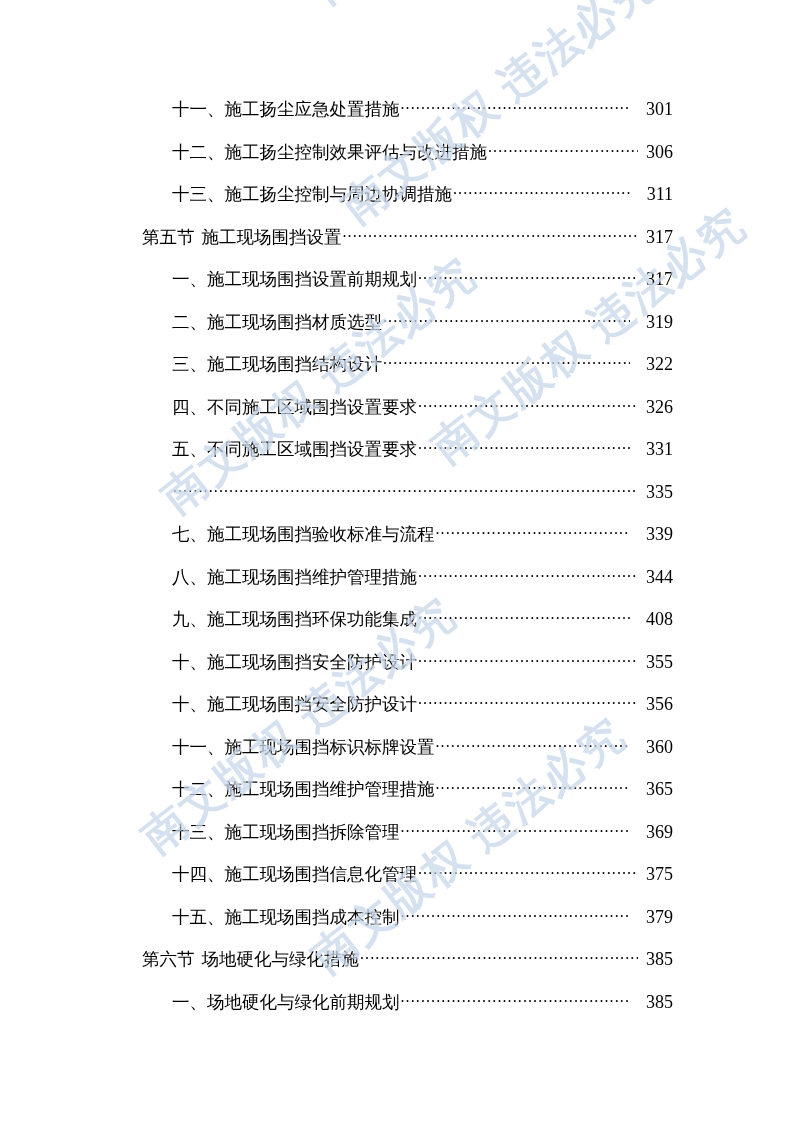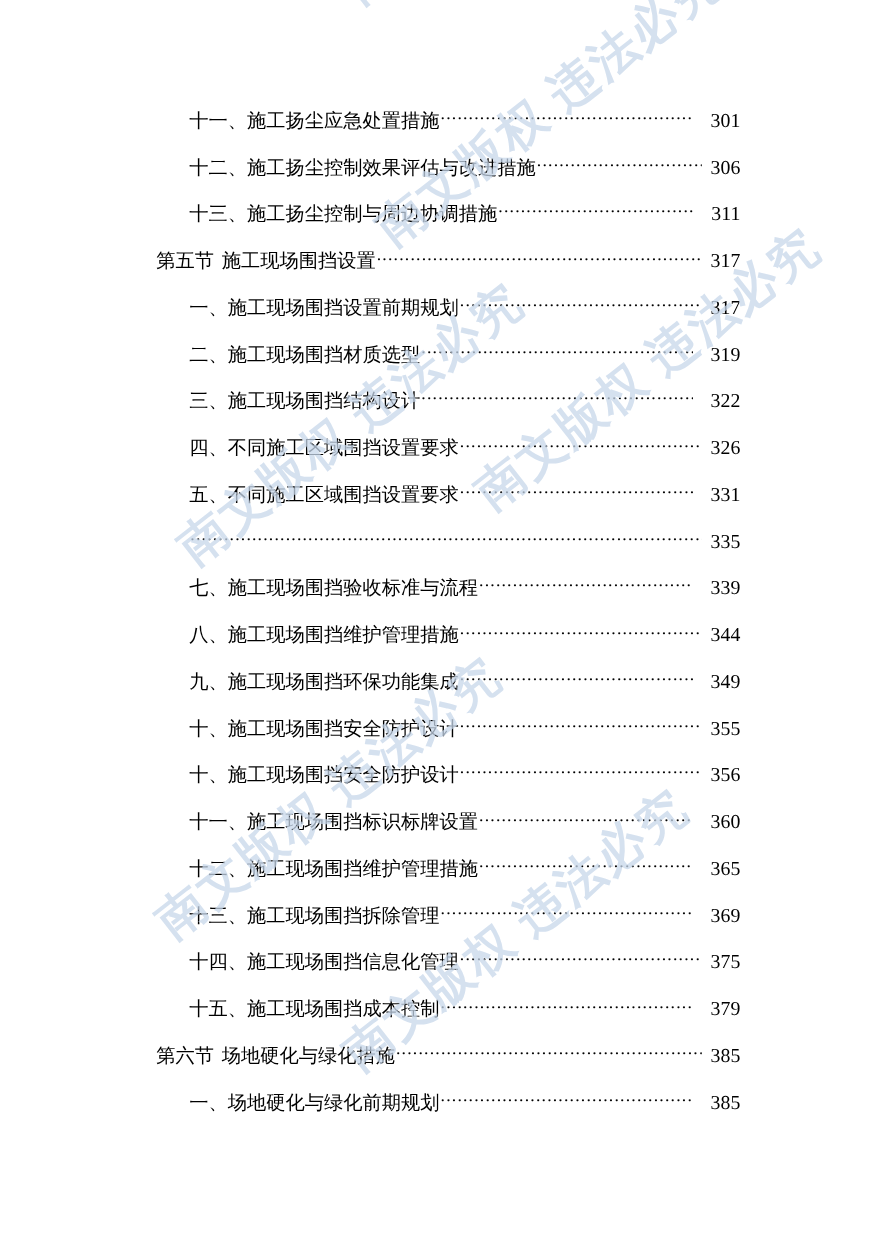--- a/index.html
+++ b/index.html
@@ -158,21 +158,21 @@
         <span class="pageno" style="padding-left: 8px;">339</span>
       </div>
       <div class="toc-row level-2">
         <span class="label"><span>八、</span><span>施工现场围挡维护管理措施</span></span>
         <span class="dots">........................................................................................................................</span>
         <span class="pageno">344</span>
       </div>
       <div class="toc-row level-2">
         <span class="label"><span>九、</span><span>施工现场围挡环保功能集成</span></span>
         <span class="dots">........................................................................................................................</span>
-        <span class="pageno" style="padding-left: 8px;">349</span>
+        <span class="pageno" style="padding-left: 8px;">408</span>
       </div>
       <div class="toc-row level-2">
         <span class="label"><span>十、</span><span>施工现场围挡安全防护设计</span></span>
         <span class="dots">........................................................................................................................</span>
         <span class="pageno">355</span>
       </div>
       <div class="toc-row level-2">
         <span class="label"><span>十、</span><span>施工现场围挡安全防护设计</span></span>
         <span class="dots">........................................................................................................................</span>
         <span class="pageno">356</span>

